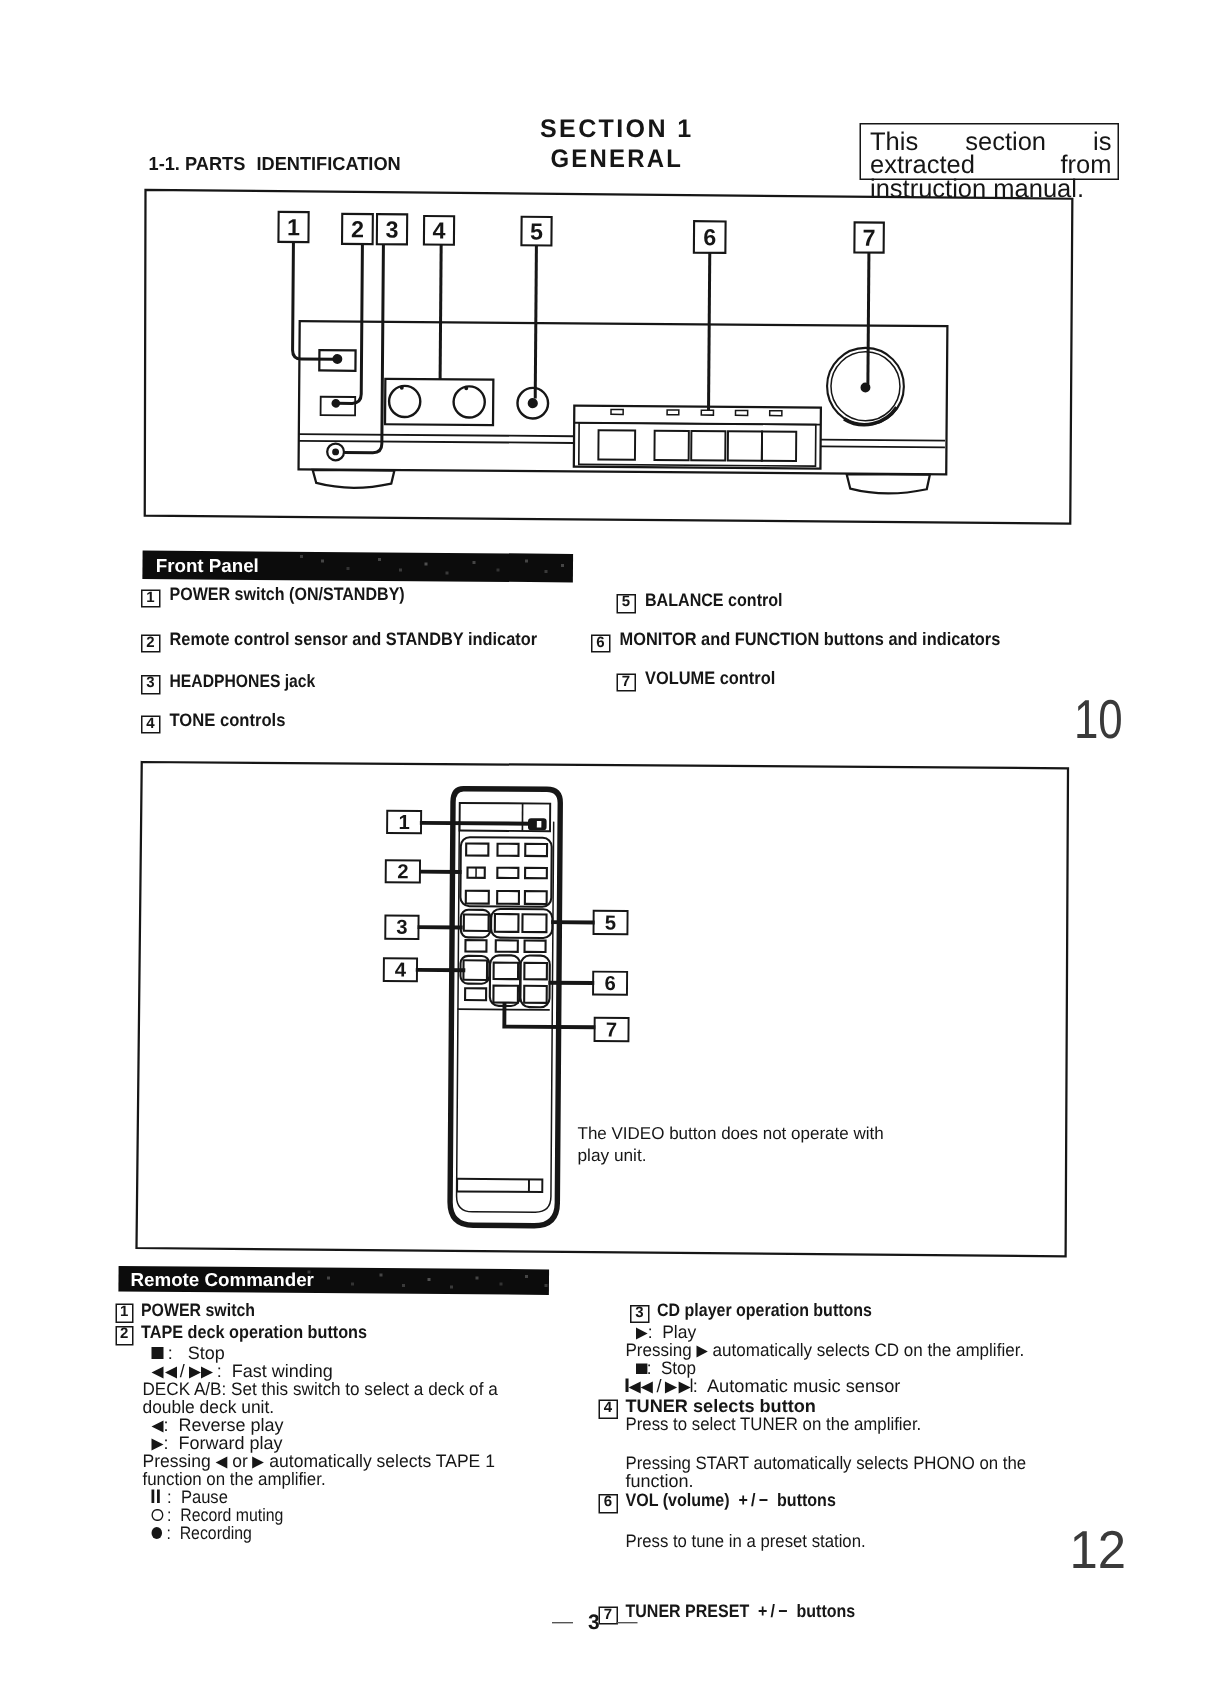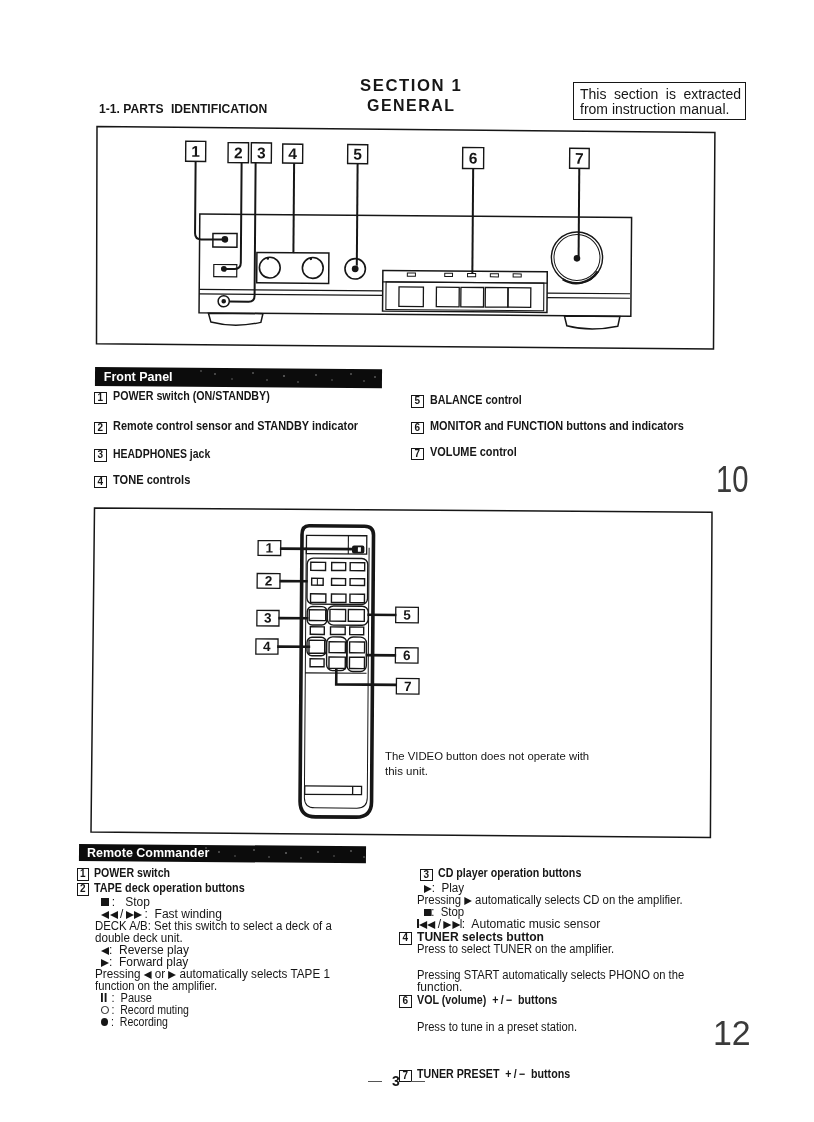--- a/index.html
+++ b/index.html
@@ -31,21 +31,21 @@
 <svg style="left:0;top:0;z-index:0;" width="814" height="1122" viewBox="0 0 814 1122">
   <polygon points="97,126.6 714.9,132.5 713.5,349 96.5,343.8" fill="none" stroke="#161616" stroke-width="1.5"></polygon>
   <polygon points="94.5,508 712,512.2 710.4,837.5 91,832" fill="none" stroke="#161616" stroke-width="1.5"></polygon>
 </svg>
 
 <div class="ln bd" id="Ha" style="left:359.5px;top:75.5px;font-size:17px;letter-spacing:1.6px;transform-origin:0 50%;transform:scaleX(0.9824);">SECTION 1</div>
 <div class="ln bd" id="Hb" style="left:367px;top:96.3px;font-size:17px;letter-spacing:1.6px;transform-origin:0 50%;transform:scaleX(0.938);">GENERAL</div>
 <div class="ln bd" id="Hc" style="left:99px;top:101.5px;font-size:12.5px;transform-origin:0 50%;transform:scaleX(0.9711);">1-1. PARTS  IDENTIFICATION</div>
 
 <div style="position:absolute;left:573px;top:82px;width:173px;height:38px;border:1.3px solid #161616;box-sizing:border-box;">
-<div style="position:absolute;left:6px;top:3.5px;width:161px;font-size:14px;line-height:15.5px;text-align:justify;">This section is extracted from instruction&nbsp;manual.</div>
+<div style="position:absolute;left:6px;top:3.5px;width:161px;font-size:17px;line-height:15.5px;text-align:justify;">This section is extracted from instruction&nbsp;manual.</div>
 </div>
 
 <svg style="left:97px;top:133.2px;transform:rotate(0.45deg);" width="617" height="217" viewBox="0 0 617 217">
 
   <g class="sk" stroke-width="2">
     <path d="M98,30 V102 Q98,108 104,108 H127"></path>
     <path d="M144,31 V131 Q144,137 138,137.3 H128"></path>
     <path d="M158,31 V164 Q158,170 152,170 H133"></path>
     <path d="M196.5,31 V121"></path>
     <path d="M260,31 V133"></path>
@@ -120,21 +120,21 @@
 
 <div class="bar" style="left:95px;top:367px;width:287px;height:18.5px;transform:rotate(0.45deg);transform-origin:0 50%;"></div>
 <div style="position:absolute;left:200px;top:370px;width:2px;height:2px;background:#3a3a3a;box-shadow:14px 3px 0 #454545,31px 8px 0 #333,52px 2px 0 #454545,66px 9px 0 #3a3a3a,83px 5px 0 #4f4f4f,97px 11px 0 #3a3a3a,115px 4px 0 #454545,131px 9px 0 #333,150px 3px 0 #454545,163px 10px 0 #3a3a3a,174px 6px 0 #454545;z-index:3;"></div>
 <div class="ln bd" style="left:103.8px;top:370px;font-size:12.5px;color:#fff;z-index:2;">Front Panel</div>
 
 <div class="ln bd rc" style="left:94px;top:389px;"><span class="nb">1</span><span class="tx" id="F1" style="margin-left:6px;transform-origin:0 50%;transform:scaleX(0.892);">POWER switch (ON/STANDBY)</span></div>
 <div class="ln bd rc" style="left:94px;top:419px;"><span class="nb">2</span><span class="tx" id="F2" style="margin-left:6px;transform-origin:0 50%;transform:scaleX(0.9089);">Remote control sensor and STANDBY indicator</span></div>
 <div class="ln bd rc" style="left:94px;top:446.6px;"><span class="nb">3</span><span class="tx" id="F3" style="margin-left:6px;transform-origin:0 50%;transform:scaleX(0.873);">HEADPHONES jack</span></div>
 <div class="ln bd rc" style="left:94px;top:473px;"><span class="nb">4</span><span class="tx" id="F4" style="margin-left:6px;transform-origin:0 50%;transform:scaleX(0.9226);">TONE controls</span></div>
 <div class="ln bd rc" style="left:411px;top:392.6px;"><span class="nb">5</span><span class="tx" id="F5" style="margin-left:6px;transform-origin:0 50%;transform:scaleX(0.8932);">BALANCE control</span></div>
-<div class="ln bd rc" style="left:411px;top:419px;"><span class="nb">6</span><span class="tx" id="F6" style="margin-left:6px;transform-origin:0 50%;transform:scaleX(0.9097);">MONITOR and FUNCTION buttons and indicators</span></div>
+<div class="ln bd rc" style="left:394px;top:419px;"><span class="nb">6</span><span class="tx" id="F6" style="margin-left:6px;transform-origin:0 50%;transform:scaleX(0.9097);">MONITOR and FUNCTION buttons and indicators</span></div>
 <div class="ln bd rc" style="left:411px;top:445.3px;"><span class="nb">7</span><span class="tx" id="F7" style="margin-left:6px;transform-origin:0 50%;transform:scaleX(0.9105);">VOLUME control</span></div>
 
 <div class="ln" style="left:716px;top:459px;font-size:36.5px;color:#3a3a3a;transform-origin:0 50%;transform:scaleX(0.8);">10</div>
 
 <svg style="left:94.5px;top:508px;transform:rotate(0.42deg);" width="616" height="330" viewBox="0 0 616 330">
 
   <g class="sk" stroke-width="2.6">
     <line x1="184" y1="41.5" x2="259" y2="41.5"></line>
     <line x1="184" y1="74" x2="212" y2="74"></line>
     <line x1="183" y1="111" x2="213" y2="111"></line>
@@ -210,21 +210,21 @@
     <text x="172.9" y="78.6">2</text>
     <text x="172.5" y="115.6">3</text>
     <text x="171.7" y="144">4</text>
     <text x="311.6" y="111.6">5</text>
     <text x="311.6" y="152">6</text>
     <text x="312.8" y="183">7</text>
   </g>
 </svg>
 
 <div class="ln" id="Hv1" style="left:385px;top:750.3px;font-size:11.5px;transform-origin:0 50%;transform:scaleX(0.9855);">The VIDEO button does not operate with</div>
-<div class="ln" id="Hv2" style="left:385px;top:764.9px;font-size:11.5px;transform-origin:0 50%;transform:scaleX(1);">this unit.</div>
+<div class="ln" id="Hv2" style="left:385px;top:764.9px;font-size:11.5px;transform-origin:0 50%;transform:scaleX(1);">play unit.</div>
 
 <div class="bar" style="left:78.5px;top:844px;width:287px;height:17px;transform:rotate(0.45deg);transform-origin:0 50%;"></div>
 <div style="position:absolute;left:205px;top:847px;width:2px;height:2px;background:#3a3a3a;box-shadow:13px 4px 0 #454545,29px 8px 0 #333,48px 2px 0 #454545,63px 9px 0 #3a3a3a,80px 5px 0 #4f4f4f,95px 10px 0 #3a3a3a,112px 4px 0 #454545,128px 8px 0 #333,145px 3px 0 #454545,158px 9px 0 #3a3a3a;z-index:3;"></div>
 <div class="ln bd" style="left:87px;top:846px;font-size:12.5px;color:#fff;z-index:2;">Remote Commander</div>
 
 <div class="ln bd rc" style="left:76.5px;top:865.5px;"><span class="nb">1</span><span class="tx" id="La" style="margin-left:5px;transform-origin:0 50%;transform:scaleX(0.8837);">POWER switch</span></div>
 <div class="ln bd rc" style="left:76.5px;top:880.5px;"><span class="nb">2</span><span class="tx" id="Lb" style="margin-left:5px;transform-origin:0 50%;transform:scaleX(0.9018);">TAPE deck operation buttons</span></div>
 <div class="ln rc" id="Lc" style="left:101px;top:894.5px;transform-origin:0 50%;transform:scaleX(1);"><span class="sq"></span>&nbsp;:&nbsp;&nbsp;&nbsp;Stop</div>
 <div class="ln rc" id="Ld" style="left:101px;top:906.5px;transform-origin:0 50%;transform:scaleX(1);"><span class="tl"></span><span class="tl tl2"></span> / <span class="tr tr2"></span><span class="tr"></span> :&nbsp;&nbsp;Fast winding</div>
 <div class="ln rc" id="Le" style="left:95px;top:919px;transform-origin:0 50%;transform:scaleX(0.9518);">DECK A/B: Set this switch to select a deck of a</div>

